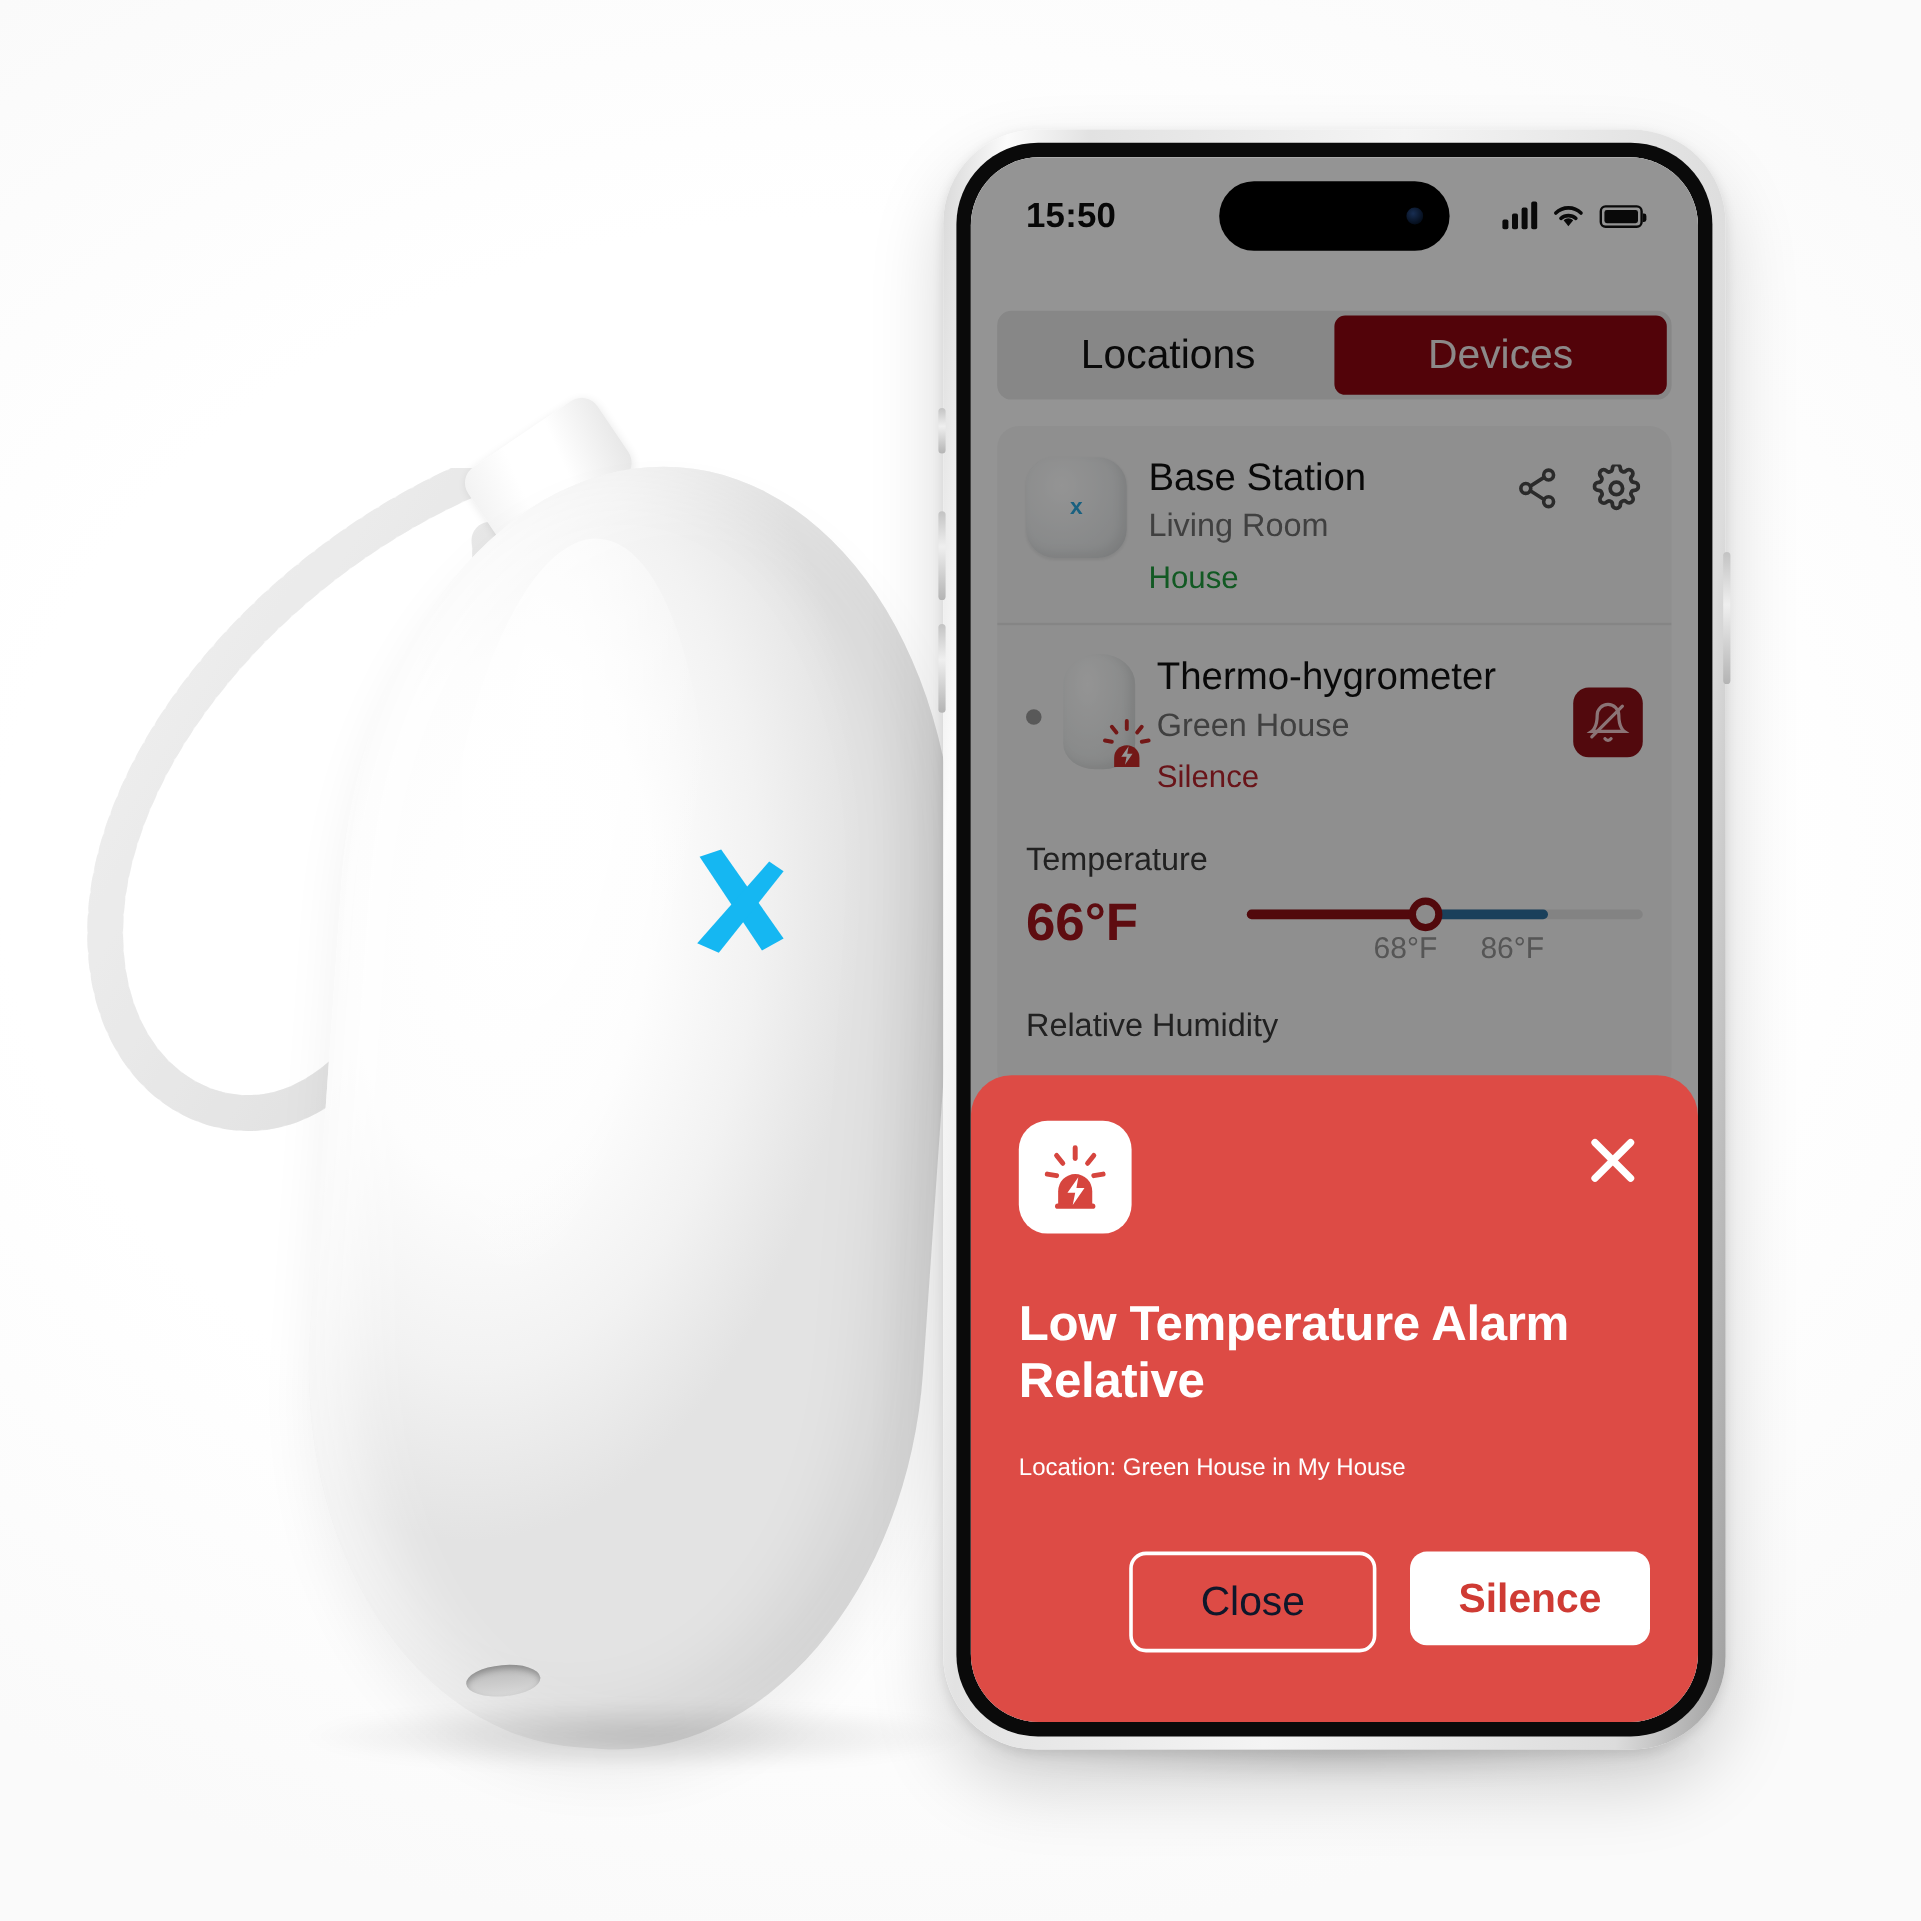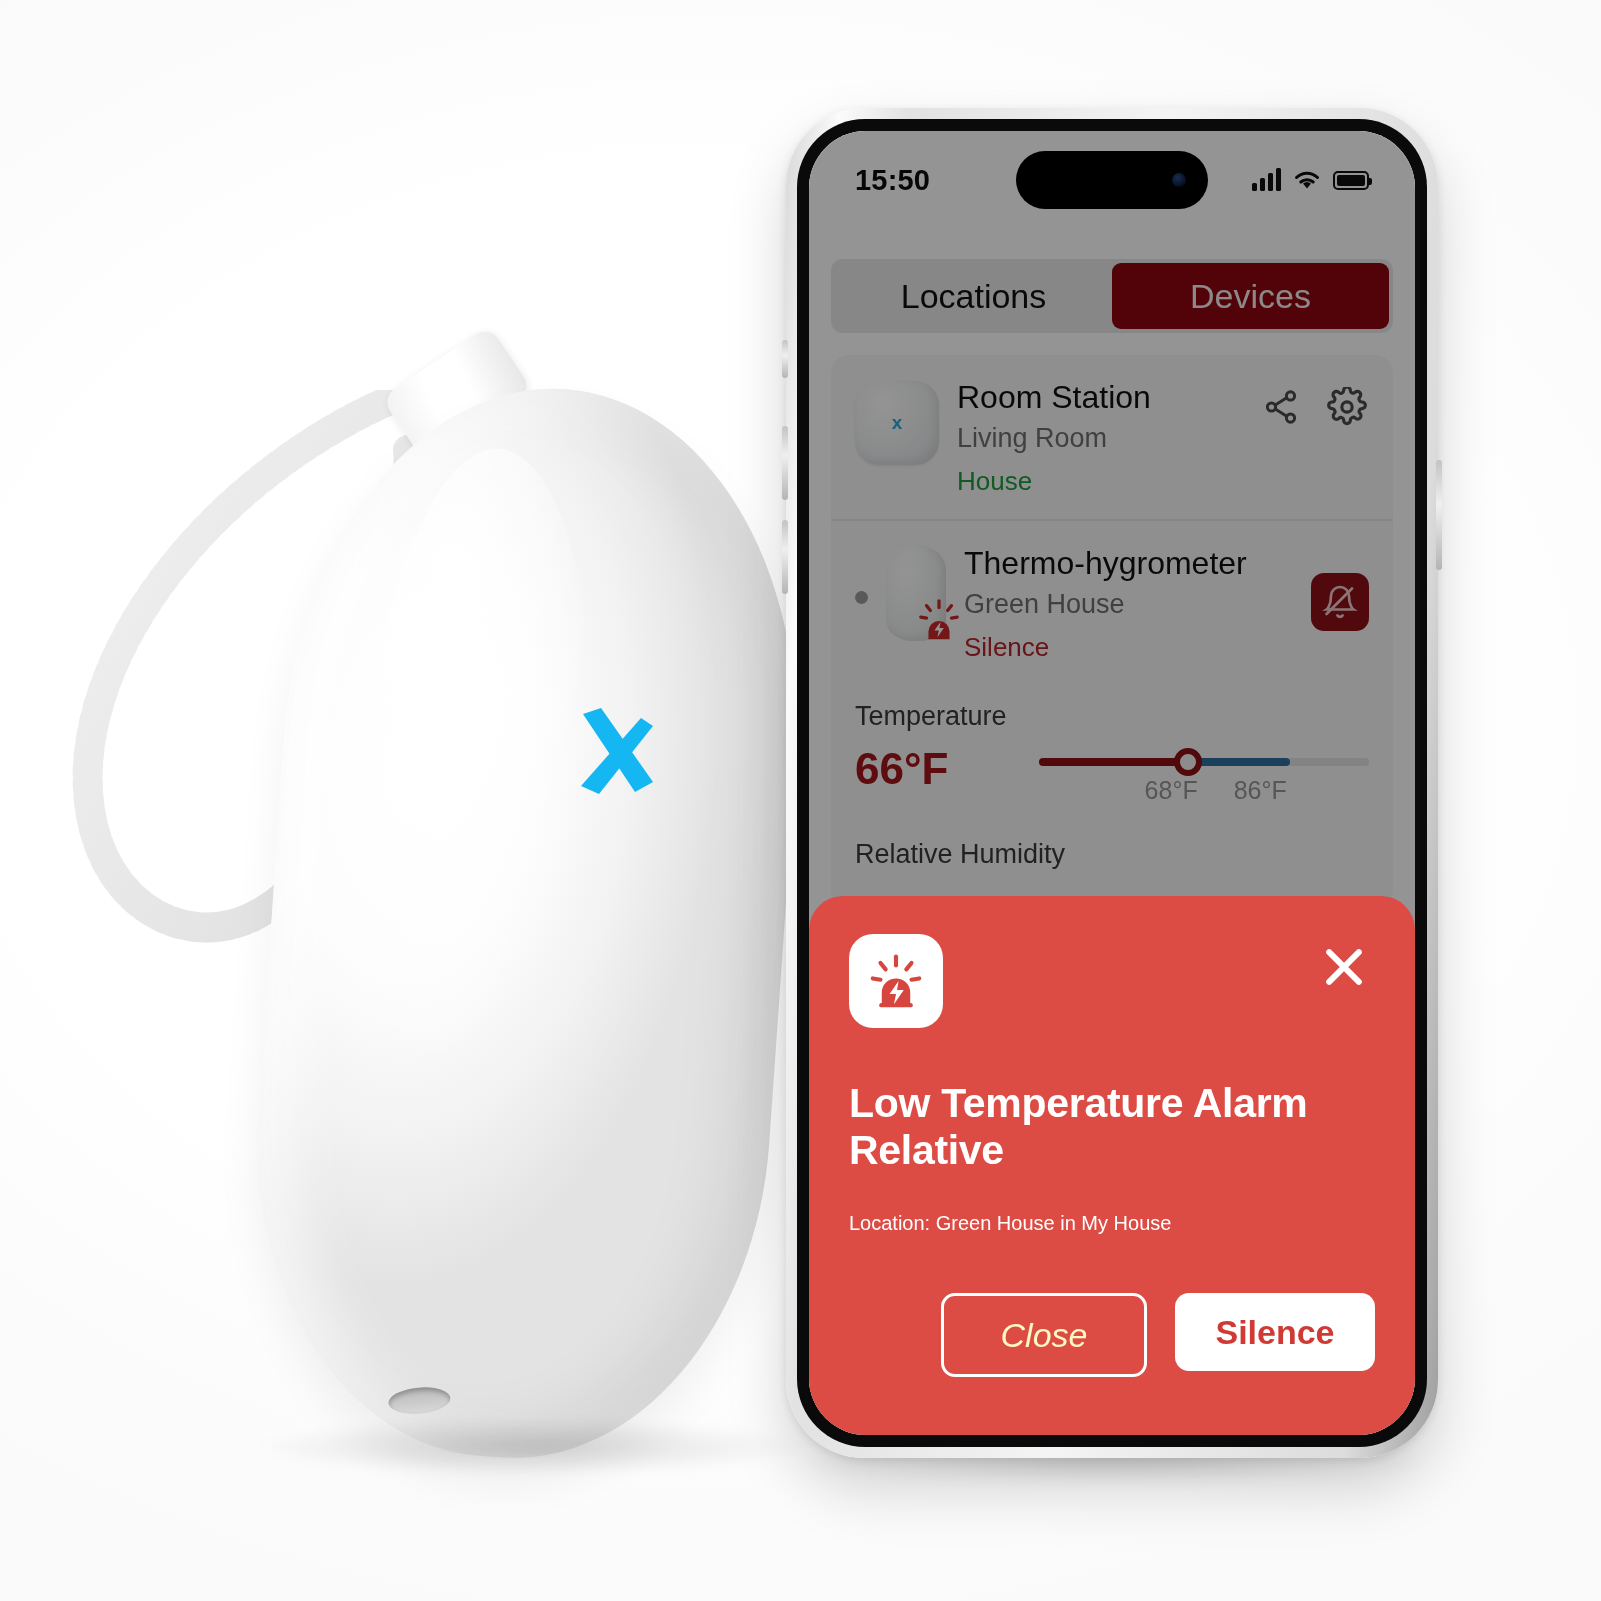--- a/index.html
+++ b/index.html
@@ -373,23 +373,23 @@
   }
   .alert-location {
     font-size: 20px; margin-top: 38px;
   }
   .alert-actions {
     display:flex; justify-content:flex-end; gap: 28px; margin-top: 58px;
   }
   .btn-ghost {
     min-width: 200px; height: 78px;
     border: 3px solid #ffffff; border-radius: 14px;
-    background: transparent; color:#fef9c3;
+    background: transparent; color:#0f172a;
     font-size: 34px;
-    display:flex;align-items:center;justify-content:center;font-style:italic;
+    display:flex;align-items:center;justify-content:center;
   }
   .btn-solid {
     min-width: 200px; height: 78px;
     border-radius: 14px; background:#fff; color:#cf3b34;
     font-size: 34px; font-weight:700;
     display:flex;align-items:center;justify-content:center;
   }
   
   .phone-shadow{
     position:absolute; left: 806px; top: 1438px; width: 620px; height: 46px;
@@ -476,21 +476,21 @@
         </div>
 
 
         <div class="device-card">
 
           <div class="device-row">
             <div class="thumb-base">
               <span class="mini-x">x</span>
             </div>
             <div class="row-text">
-              <div class="row-title">Room Station</div>
+              <div class="row-title">Base Station</div>
               <div class="row-sub">Living Room</div>
               <div class="row-status online">House</div>
             </div>
             <div class="row-actions">
               <div class="icon-btn">
                 <svg width="38" height="38" viewBox="0 0 24 24" fill="none" stroke="#4a4a4a" stroke-width="1.9" stroke-linecap="round">
                   <circle cx="18" cy="5" r="2.6"></circle>
                   <circle cx="6" cy="12" r="2.6"></circle>
                   <circle cx="18" cy="19" r="2.6"></circle>
                   <line x1="8.4" y1="10.8" x2="15.6" y2="6.2"></line>

